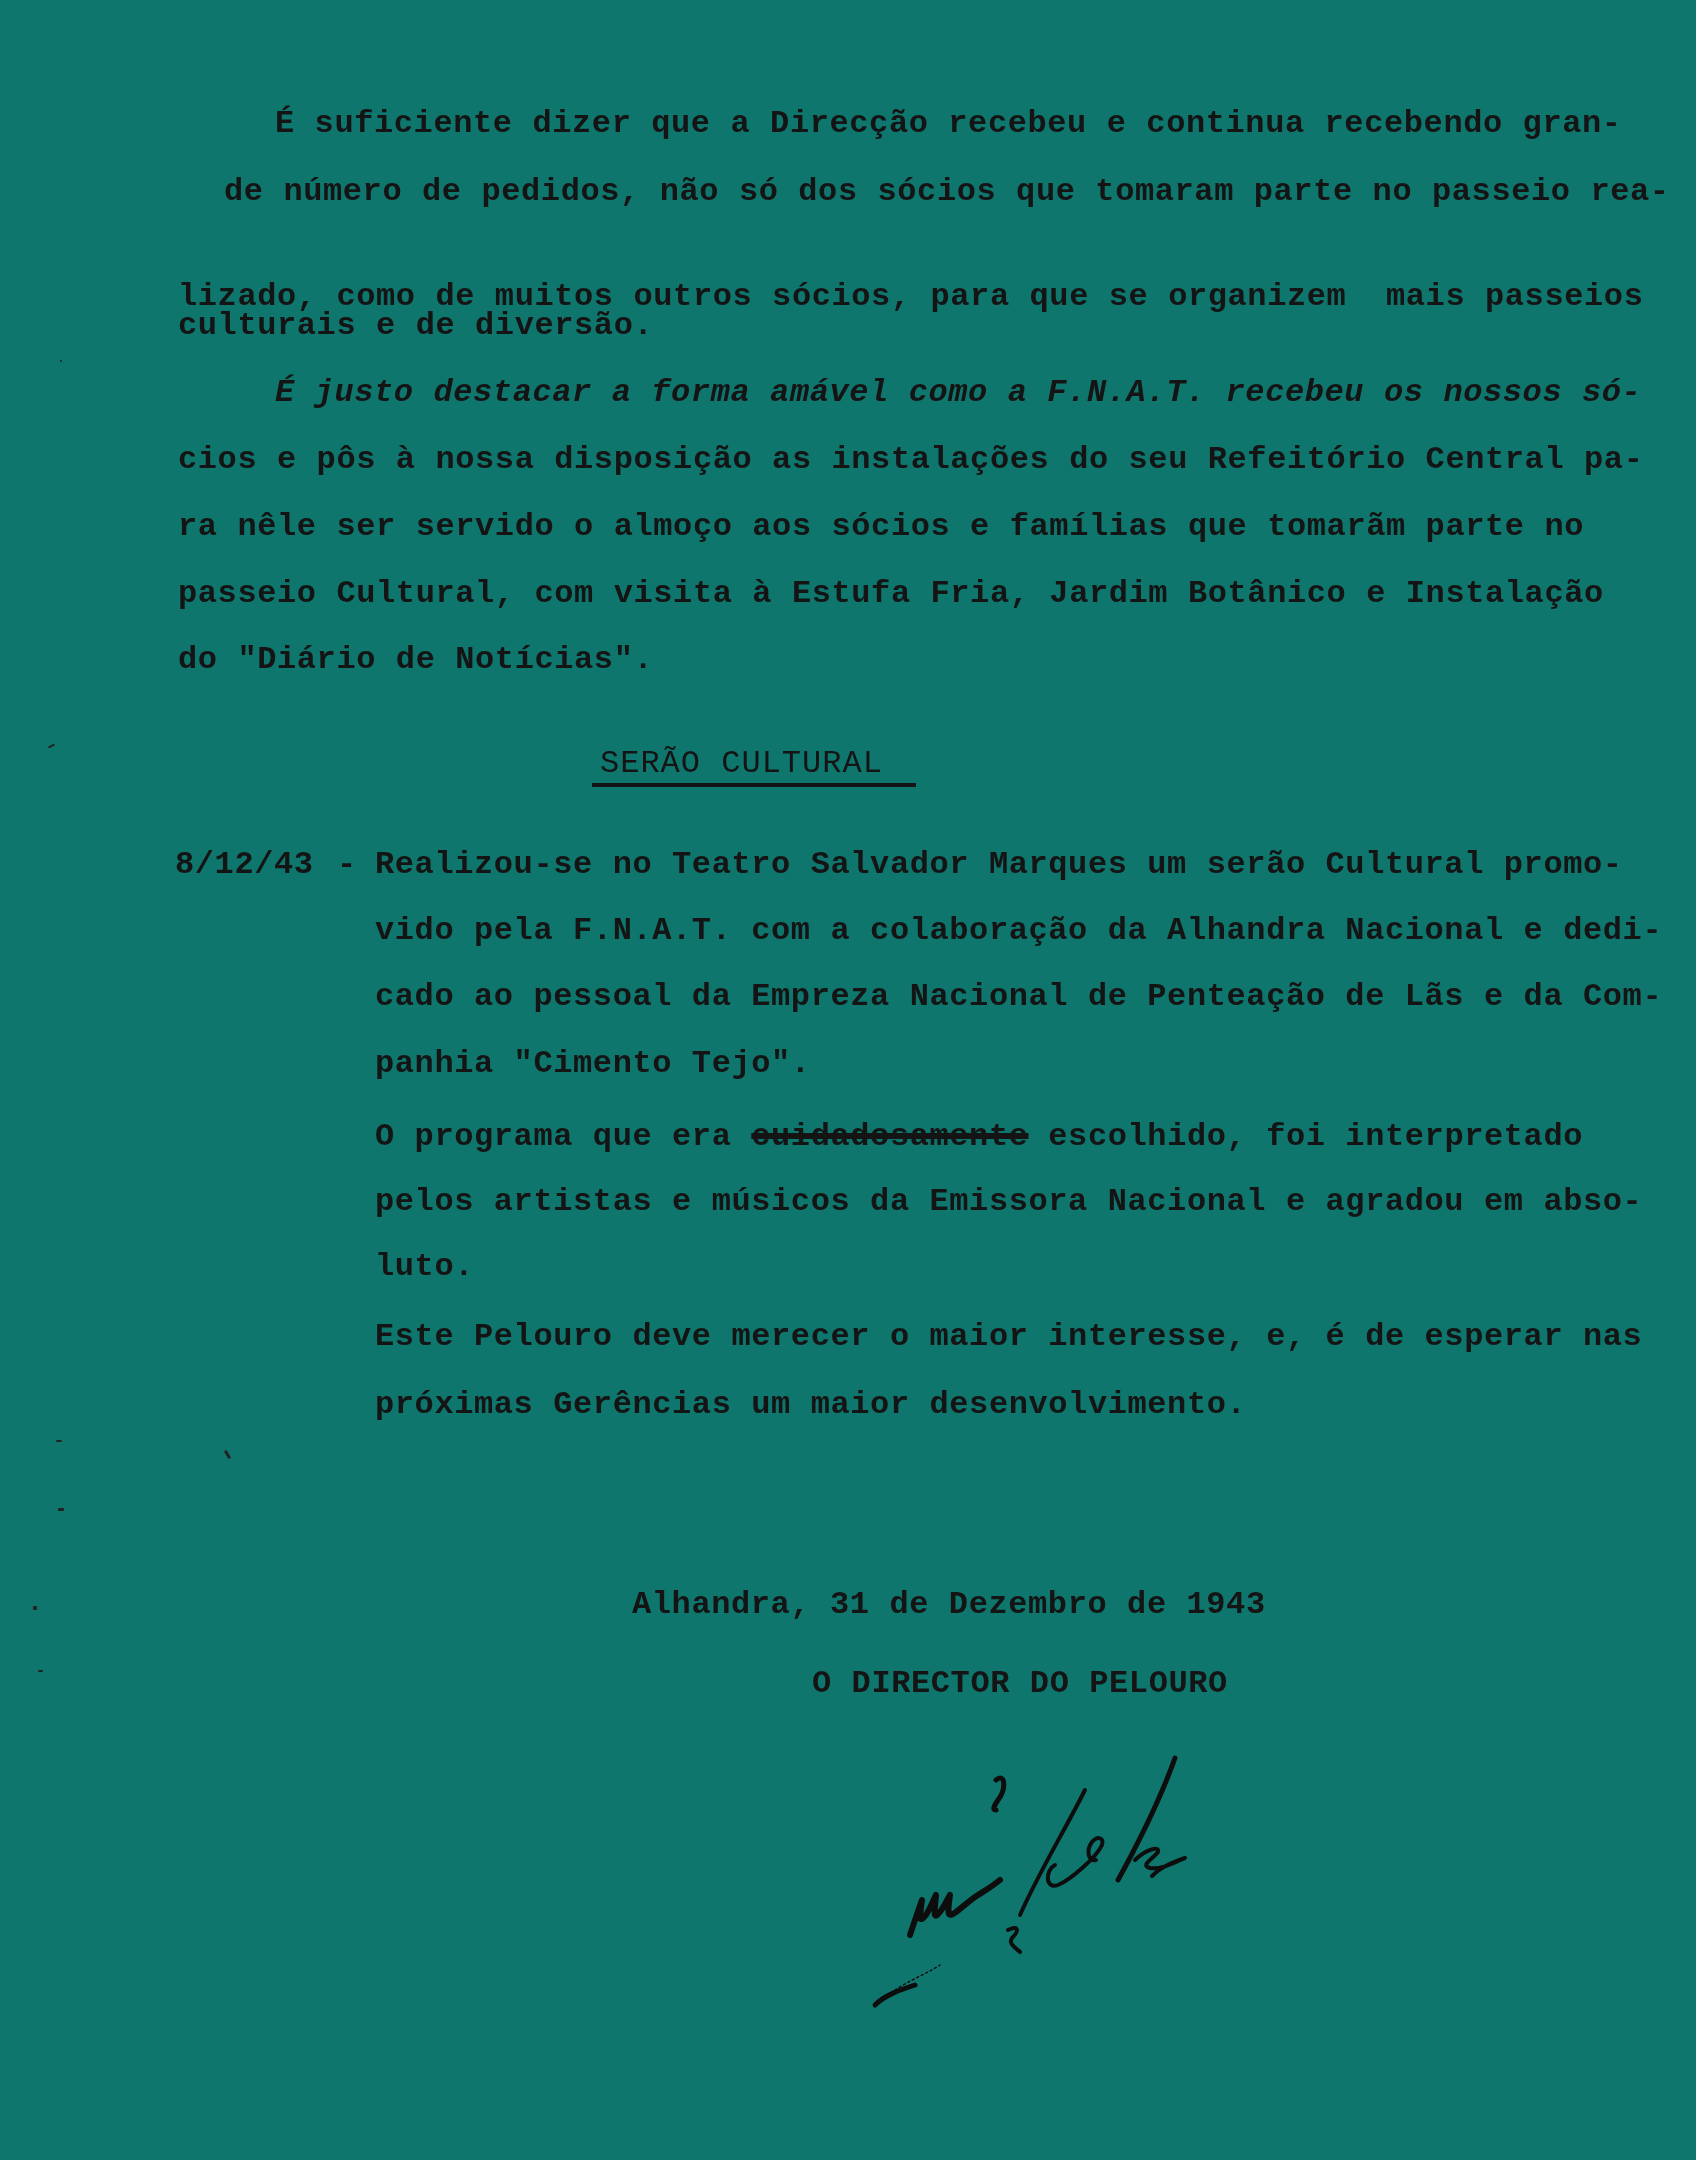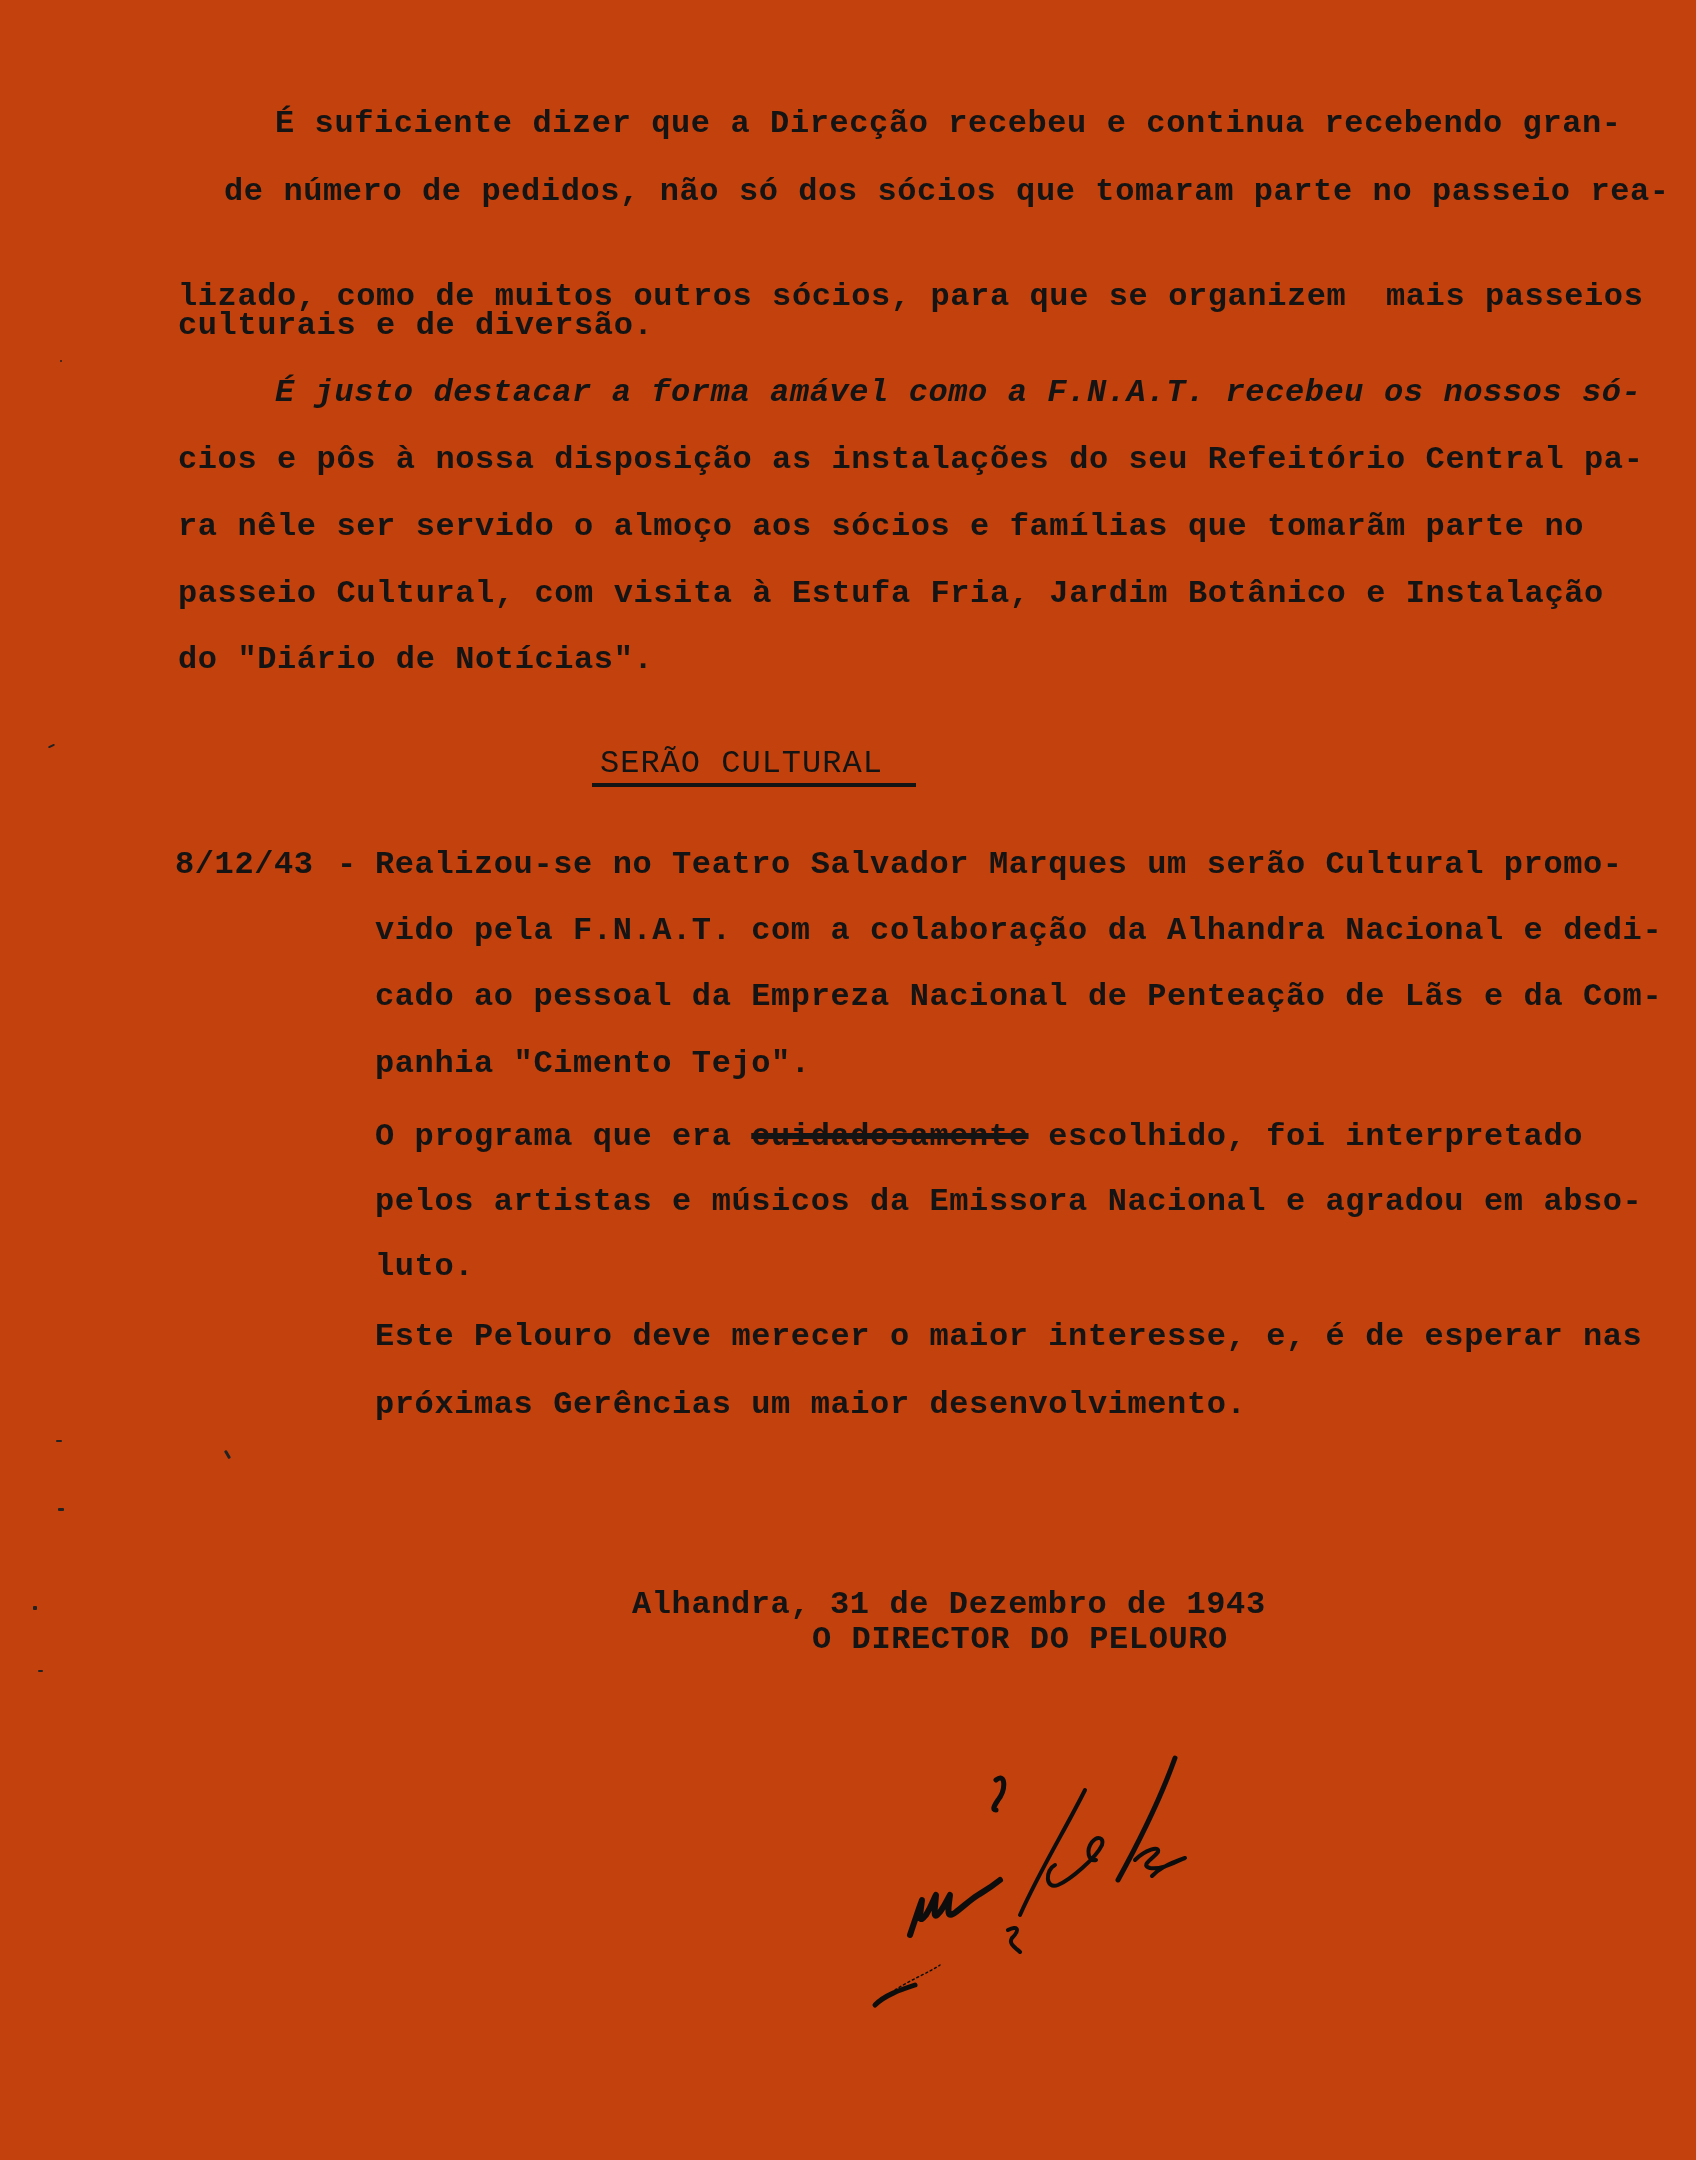--- a/index.html
+++ b/index.html
@@ -12,21 +12,21 @@
       height: 2160px;
       position: relative;
       overflow: hidden;
       color: #111111;
       font-family: "Liberation Mono", "DejaVu Sans Mono", monospace;
     }
     .page {
       position: absolute;
       left: 0; top: 0;
       width: 1696px; height: 2160px;
-      background: #c2410c;
+      background: #0f766e;
     }
     .line {
       position: absolute;
       white-space: pre;
       font-size: 32px;
       line-height: 40px;
       font-weight: bold;
       letter-spacing: 0.6px;
       color: #141414;
     }
@@ -99,21 +99,21 @@
 
     <div class="line" style="left:375px; top:1117px;"><span>O programa que era </span><span class="strike">cuidadosamente</span><span> escolhido, foi interpretado</span></div>
 
     <div class="line" style="left:375px; top:1182px;">pelos artistas e músicos da Emissora Nacional e agradou em abso-</div>
     <div class="line" style="left:375px; top:1247px;">luto.</div>
     <div class="line" style="left:375px; top:1317px;">Este Pelouro deve merecer o maior interesse, e, é de esperar nas</div>
     <div class="line" style="left:375px; top:1385px;">próximas Gerências um maior desenvolvimento.</div>
   </div>
 
   <div class="line" style="left:632px; top:1585px;">Alhandra, 31 de Dezembro de 1943</div>
-  <div class="line" style="left:812px; top:1620px;">O DIRECTOR DO PELOURO</div>
+  <div class="line" style="left:812px; top:1664px;">O DIRECTOR DO PELOURO</div>
 
   <svg class="signature" viewBox="0 0 400 300">
     <g fill="none" stroke="#0d0d0d" stroke-linecap="round" stroke-linejoin="round">
 
       <path d="M156 40 C 166 32, 166 50, 158 60 C 154 66, 152 70, 156 70" stroke-width="5"></path>
 
       <path d="M70 195 C 75 180, 80 165, 82 160 C 80 175, 78 185, 86 175 C 92 165, 94 158, 96 155 C 95 170, 92 182, 100 172 C 106 164, 108 158, 110 155 C 108 170, 106 180, 116 172 C 124 166, 130 160, 138 155 C 146 150, 150 148, 160 140" stroke-width="6"></path>
 
       <path d="M245 50 C 225 90, 200 130, 180 175" stroke-width="4"></path>
 

